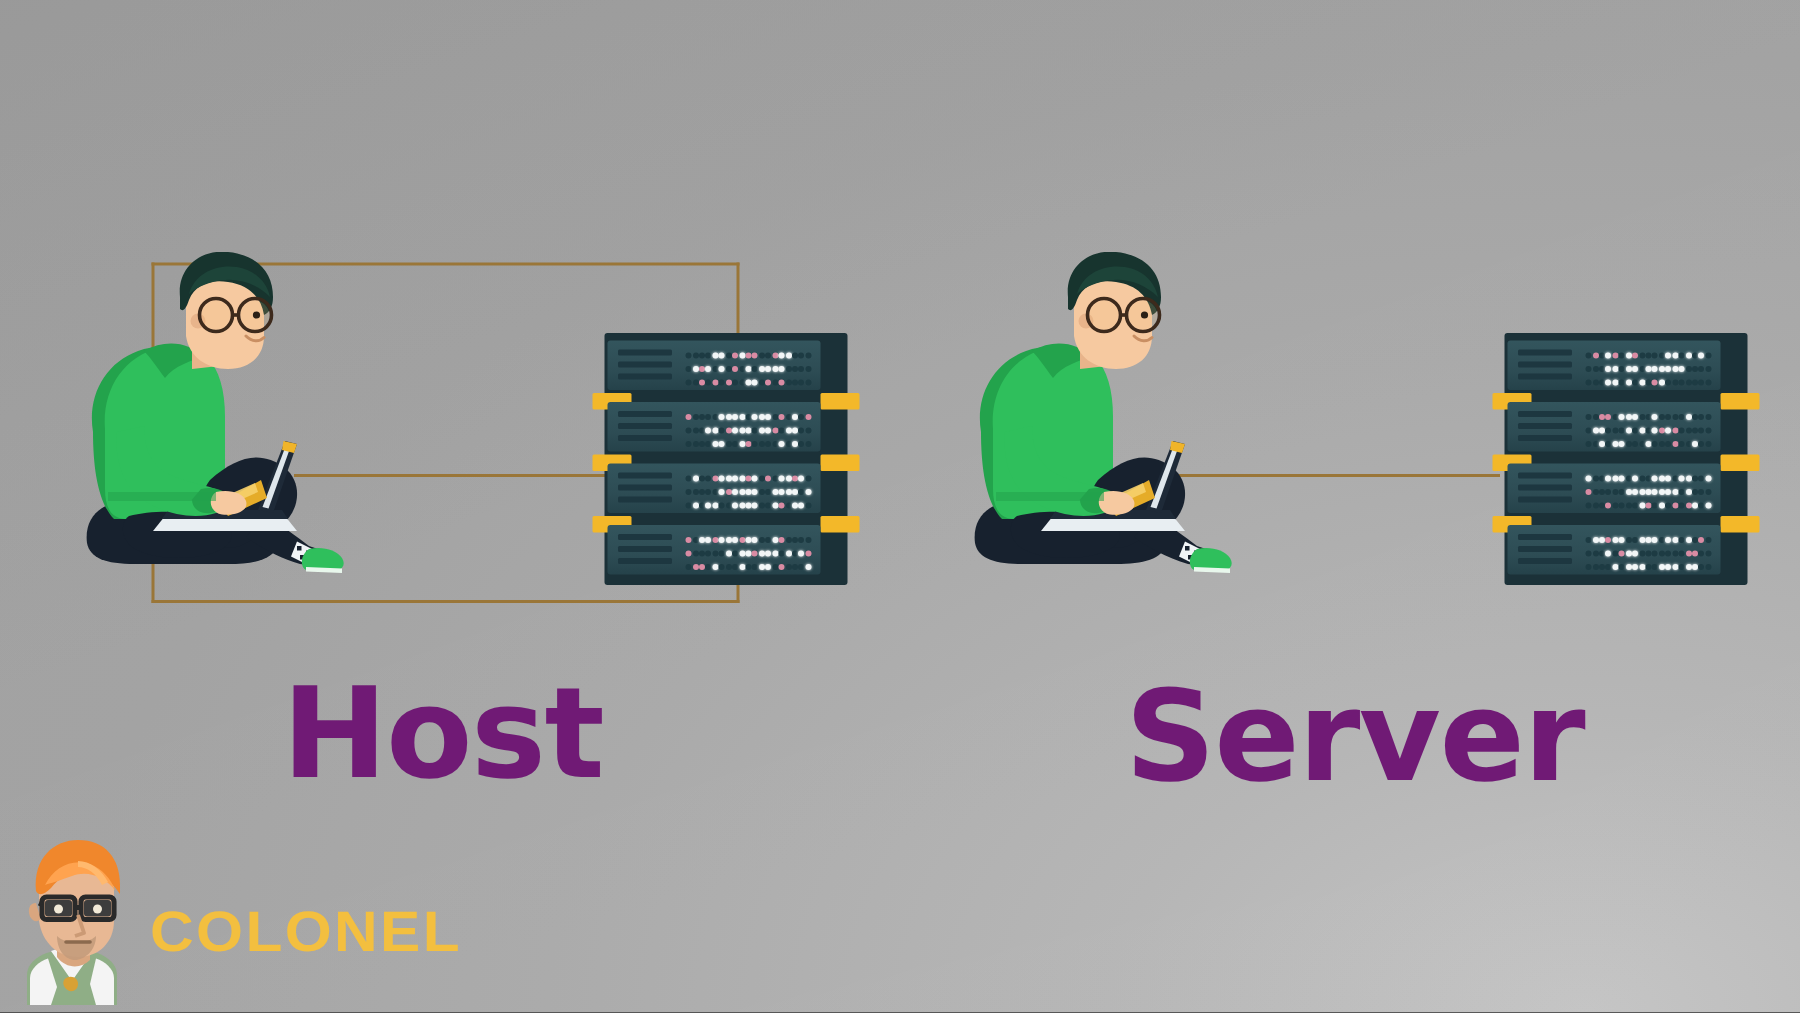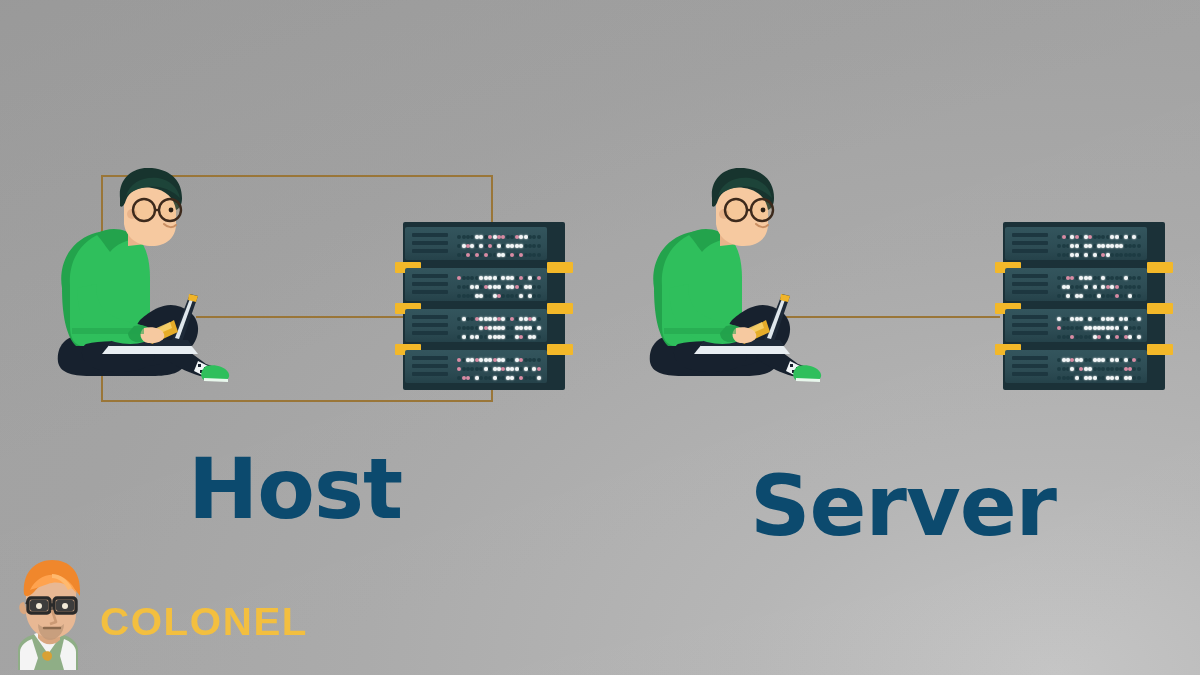--- a/index.html
+++ b/index.html
@@ -33,21 +33,21 @@
   .conn {
     position: absolute;
     background: #9a7638;
   }
   .conn.h { height: 2px; }
   .conn.v { width: 2px; }
 
   
   .node-label {
     position: absolute;
-    color: #0c4a6e;
+    color: #701a75;
     font-size: 84px;
     font-weight: bold;
     letter-spacing: -1px;
     line-height: 1;
     white-space: nowrap;
     font-family: "DejaVu Sans", sans-serif;
   }
 
   
   .rack {
@@ -815,21 +815,21 @@
             <b class="on"></b>
             <b class="dk"></b>
             <b class="on"></b>
             <b class="on"></b>
             <b class="dk"></b>
             <b class="dk"></b>
           </div>
       </div>
     </div>
 
-    <div class="node-label" style="left:750px; top:464px;">Server</div>
+    <div class="node-label" style="left:750px; top:449px;">Server</div>
   </div>
 
   <div id="logo" style="left:8px; top:558px;">
     <svg width="80" height="112" viewBox="0 0 80 112" aria-hidden="true">
 
       <path d="M10 112 L10 92 C10 84 18 78 28 76 L52 76 C62 78 70 84 70 92 L70 112 Z" fill="#8fae86"></path>
       <path d="M26 76 L40 96 L54 76 L48 74 L40 86 L32 74 Z" fill="#f4f4f4"></path>
       <path d="M12 112 L12 94 C12 88 18 83 24 81 L30 100 L26 112 Z" fill="#f4f4f4"></path>
       <path d="M56 81 C62 83 68 88 68 94 L68 112 L56 112 L52 98 Z" fill="#f4f4f4"></path>
       <path d="M36 94 C40 92 44 94 44 98 C44 102 40 104 37 102 C34 100 33 96 36 94 Z" fill="#d8a135"></path>

